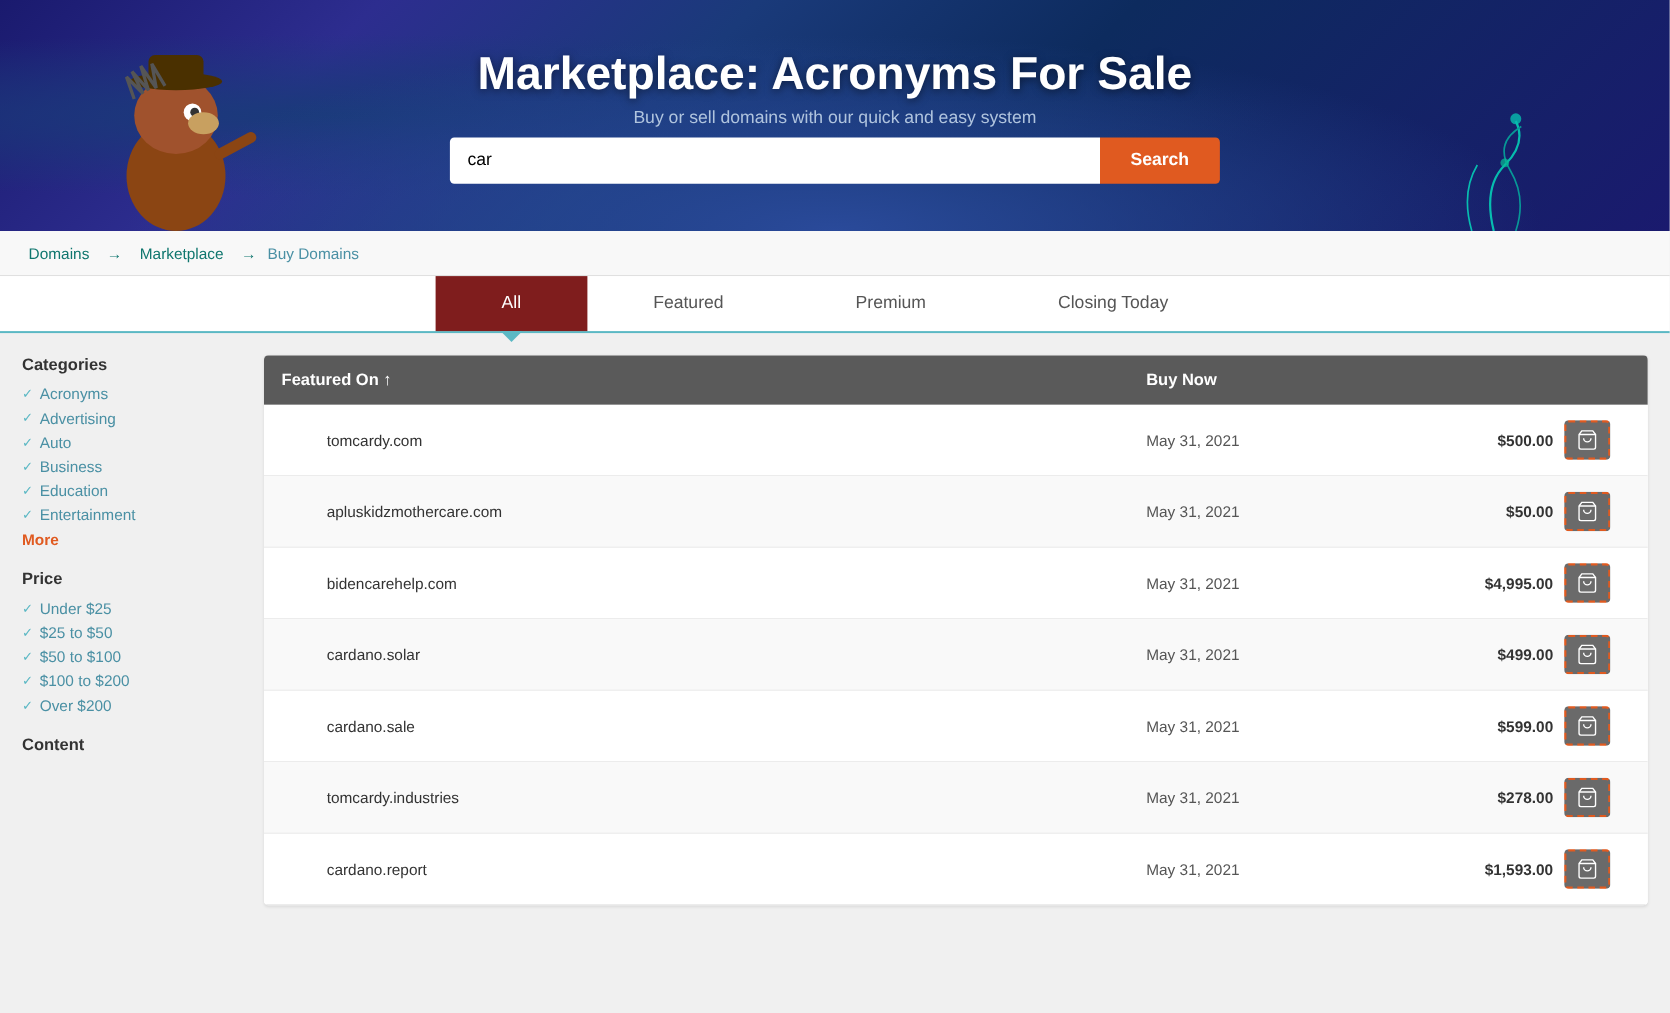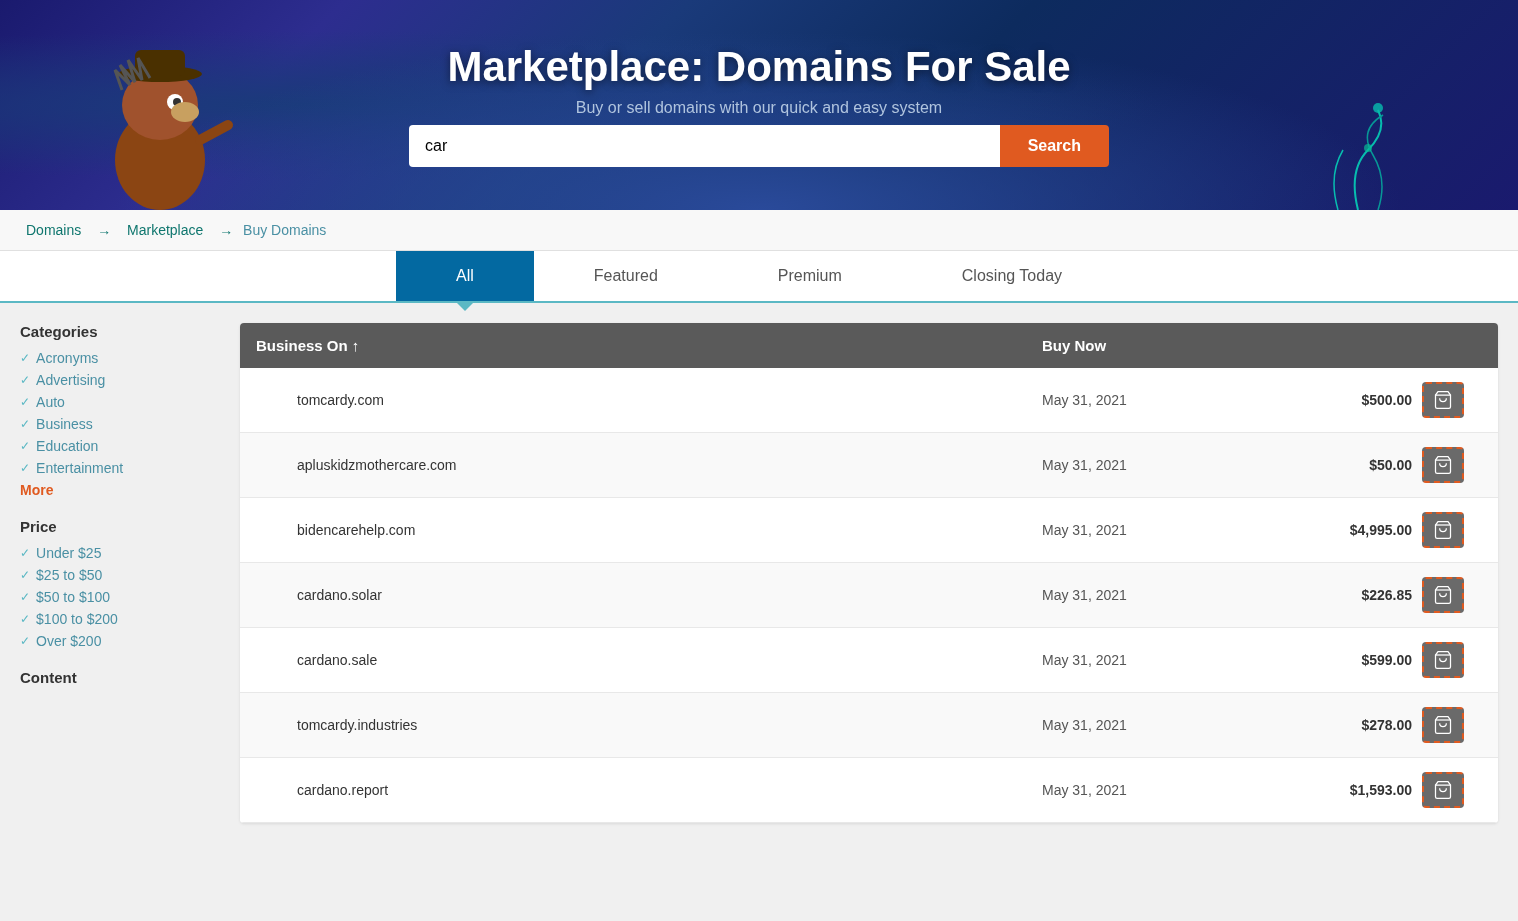--- a/index.html
+++ b/index.html
@@ -99,21 +99,21 @@
       padding: 16px 60px;
       font-size: 16px;
       cursor: pointer;
       color: #555;
       border: none;
       background: transparent;
       font-weight: 500;
       position: relative;
     }
     .tab.active {
-      background: #0369a1;
+      background: #7f1d1d;
       color: white;
       text-align: right;
     }
     .tab.active::after {
       content: '';
       position: absolute;
       bottom: -10px;
       left: 50%;
       transform: translateX(-50%);
       width: 0;
@@ -246,21 +246,21 @@
       <circle cx="97" cy="72" r="4" fill="#333"></circle>
 
       <ellipse cx="105" cy="82" rx="14" ry="10" fill="#c8a060"></ellipse>
 
       <line x1="120" y1="110" x2="148" y2="95" stroke="#8B4513" stroke-width="10" stroke-linecap="round"></line>
 
       <path d="M42 60 L35 40 L50 55 L40 35 L55 52 L48 30 L62 50 L58 28 L70 48" stroke="#555" stroke-width="3" fill="none"></path>
     </svg>
   </div>
 
-  <h1 class="hero-title">Marketplace: Domains For Sale</h1>
+  <h1 class="hero-title">Marketplace: Acronyms For Sale</h1>
   <p class="hero-subtitle">Buy or sell domains with our quick and easy system</p>
 
   <div class="hero-search">
     <input type="text" value="car" placeholder="Search domains..." style="">
     <button>Search</button>
   </div>
 
   <div class="hero-decor">
     <svg viewBox="0 0 200 160" xmlns="http://www.w3.org/2000/svg" opacity="0.7">
       <path d="M100 160 Q90 120 110 100 Q130 80 120 60" stroke="#00ffcc" stroke-width="2" fill="none"></path>
@@ -348,21 +348,21 @@
 
     <div class="sidebar-section">
       <h3>Content</h3>
     </div>
 
   </div>
 
   <div class="table-container">
     <div class="table-header">
       <div class="col-closing">
-        <span>Business On</span>
+        <span>Featured On</span>
         <span>↑</span>
       </div>
       <div style="text-align:left; padding-right:10px;">Buy Now</div>
       <div></div>
     </div>
 
     <div class="table-row">
       <div class="domain-name">tomcardy.com</div>
       <div class="closing-date">May 31, 2021</div>
       <div class="price">$500.00</div>
@@ -397,21 +397,21 @@
           <path d="M6 2L3 6v14a2 2 0 002 2h14a2 2 0 002-2V6l-3-4z" stroke="white" stroke-width="1.5" fill="none"></path>
           <line x1="3" y1="6" x2="21" y2="6" stroke="white" stroke-width="1.5"></line>
           <path d="M16 10a4 4 0 01-8 0" stroke="white" stroke-width="1.5" fill="none"></path>
         </svg>
       </button>
     </div>
 
     <div class="table-row">
       <div class="domain-name">cardano.solar</div>
       <div class="closing-date">May 31, 2021</div>
-      <div class="price">$226.85</div>
+      <div class="price">$499.00</div>
       <button class="cart-btn">
         <svg width="20" height="20" viewBox="0 0 24 24" fill="white" xmlns="http://www.w3.org/2000/svg">
           <path d="M6 2L3 6v14a2 2 0 002 2h14a2 2 0 002-2V6l-3-4z" stroke="white" stroke-width="1.5" fill="none"></path>
           <line x1="3" y1="6" x2="21" y2="6" stroke="white" stroke-width="1.5"></line>
           <path d="M16 10a4 4 0 01-8 0" stroke="white" stroke-width="1.5" fill="none"></path>
         </svg>
       </button>
     </div>
 
     <div class="table-row">

